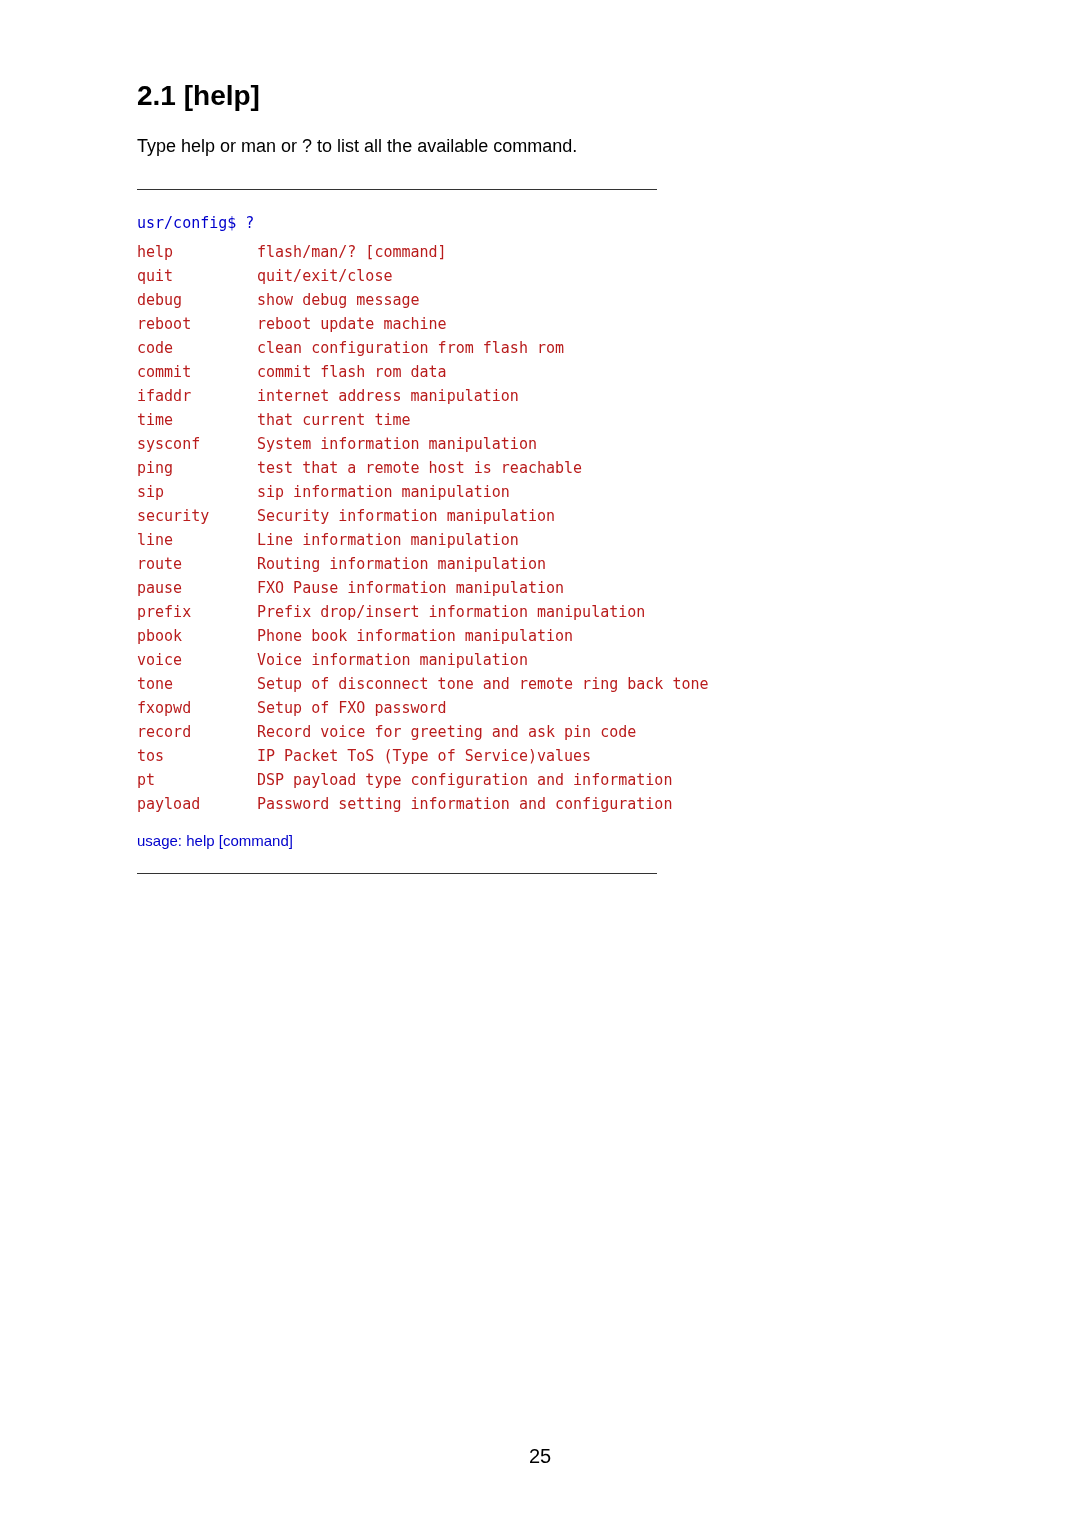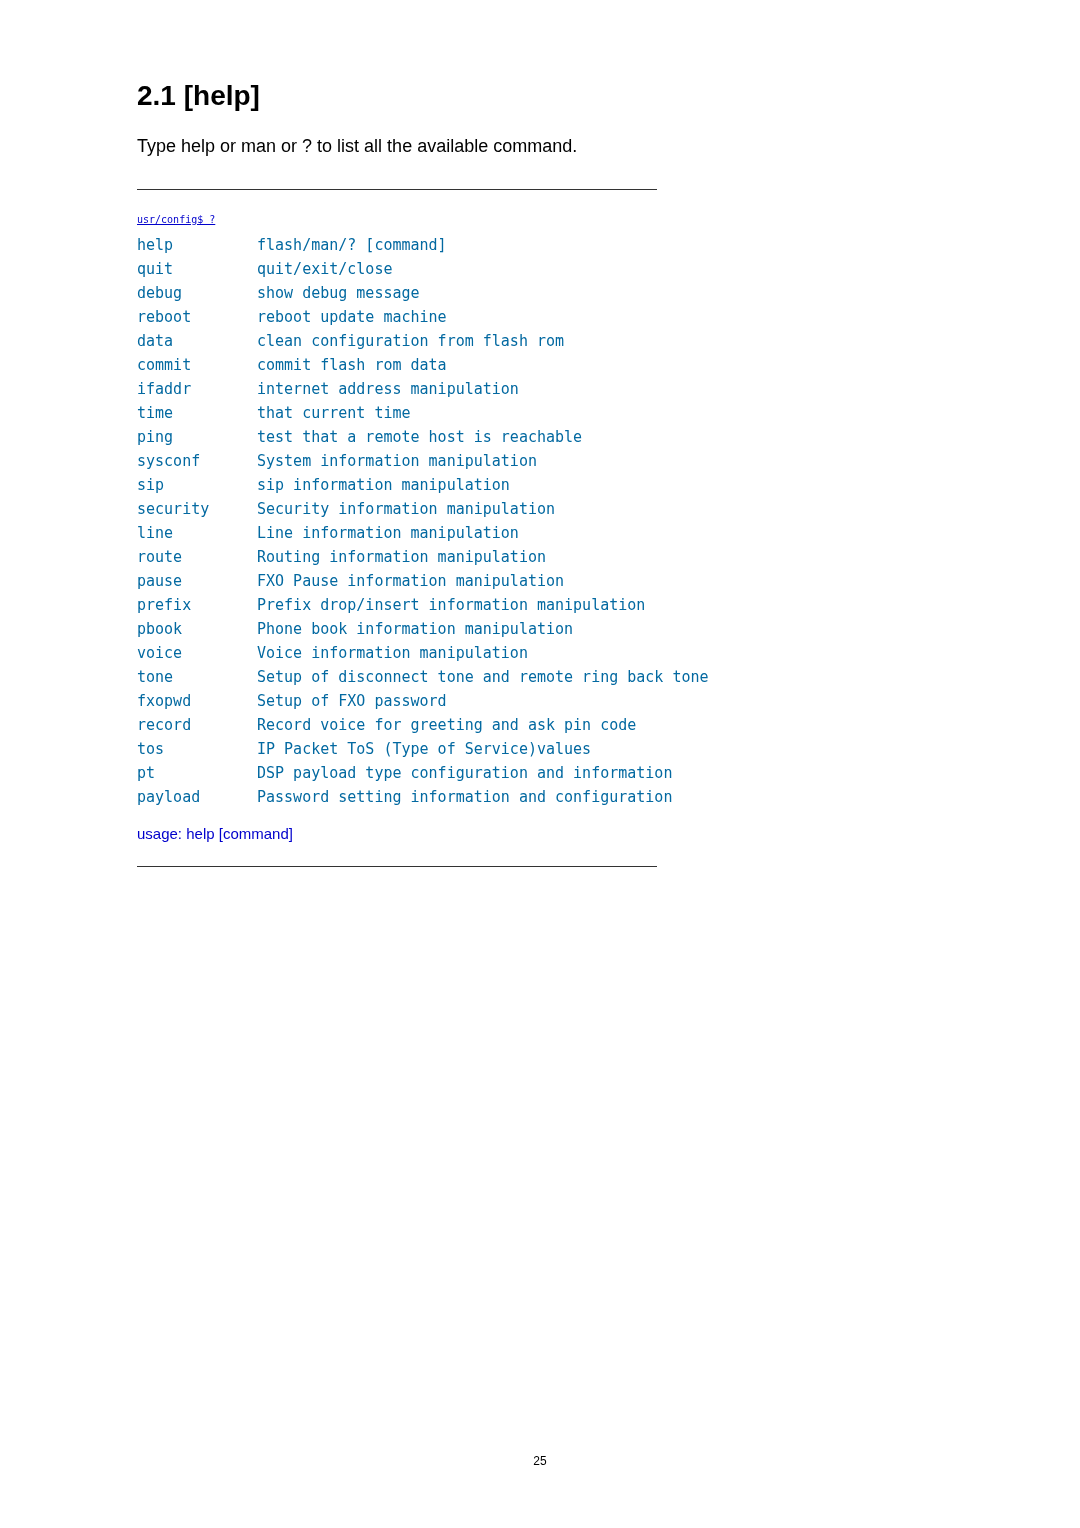--- a/index.html
+++ b/index.html
@@ -42,35 +42,34 @@
       width: 520px;
     }
 
     .terminal-block {
       margin-bottom: 24px;
     }
 
     .prompt-line {
       color: #0000cc;
       font-family: monospace;
-      font-size: 10px;
+      font-size: 15px;
       margin-bottom: 8px;
-      text-decoration: underline;
     }
 
     .command-table {
       width: 100%;
       border-collapse: collapse;
     }
 
     .command-table tr td {
       padding: 3px 0;
       font-family: monospace;
       font-size: 15px;
-      color: #0369a1;
+      color: #b91c1c;
       vertical-align: top;
     }
 
     .command-table tr td:first-child {
       width: 120px;
       min-width: 120px;
     }
 
     .usage-line {
       color: #0000cc;
@@ -78,21 +77,21 @@
       font-size: 15px;
       margin-top: 16px;
       margin-bottom: 24px;
     }
 
     .page-number {
       position: absolute;
       bottom: 60px;
       left: 50%;
       transform: translateX(-50%);
-      font-size: 12px;
+      font-size: 20px;
       color: #000000;
     }
   </style>
 </head>
 <body>
 
 <div class="page-container">
   <h1 class="section-title">2.1   [help]</h1>
 
   <p class="intro-text">Type help or man or ? to list all the available command.</p>
@@ -114,44 +113,44 @@
           </tr>
           <tr>
             <td>debug</td>
             <td>show debug message</td>
           </tr>
           <tr>
             <td>reboot</td>
             <td>reboot update machine</td>
           </tr>
           <tr>
-            <td>data</td>
+            <td>code</td>
             <td>clean configuration from flash rom</td>
           </tr>
           <tr>
             <td>commit</td>
             <td>commit flash rom data</td>
           </tr>
           <tr>
             <td>ifaddr</td>
             <td>internet address manipulation</td>
           </tr>
           <tr>
             <td>time</td>
             <td>that current time</td>
           </tr>
           <tr>
+            <td>sysconf</td>
+            <td>System information manipulation</td>
+          </tr>
+          <tr>
             <td>ping</td>
             <td>test that a remote host is reachable</td>
           </tr>
           <tr>
-            <td>sysconf</td>
-            <td>System information manipulation</td>
-          </tr>
-          <tr>
             <td>sip</td>
             <td>sip information manipulation</td>
           </tr>
           <tr>
             <td>security</td>
             <td>Security information manipulation</td>
           </tr>
           <tr>
             <td>line</td>
             <td>Line information manipulation</td>

